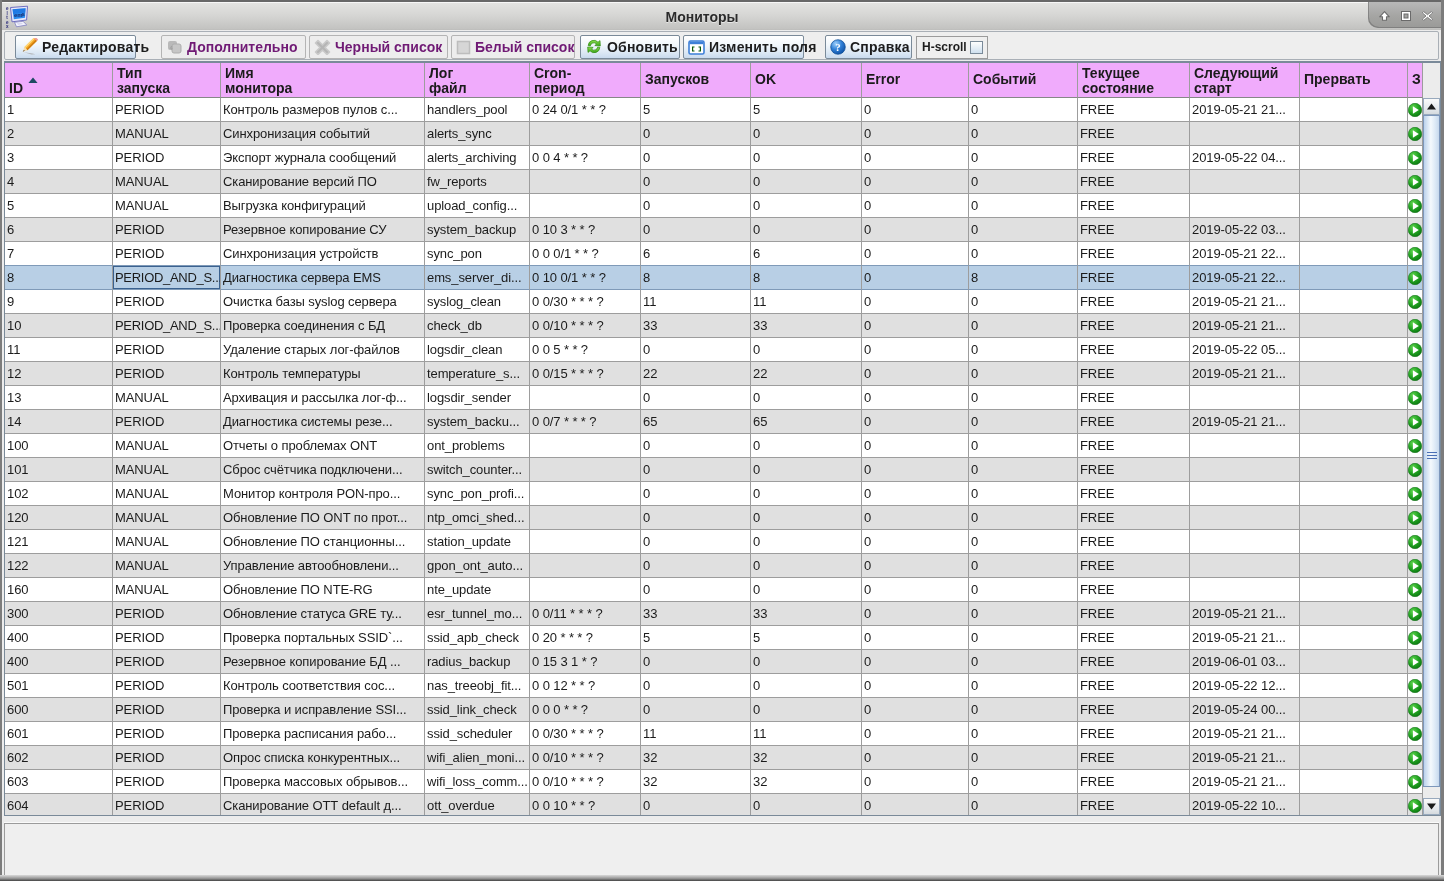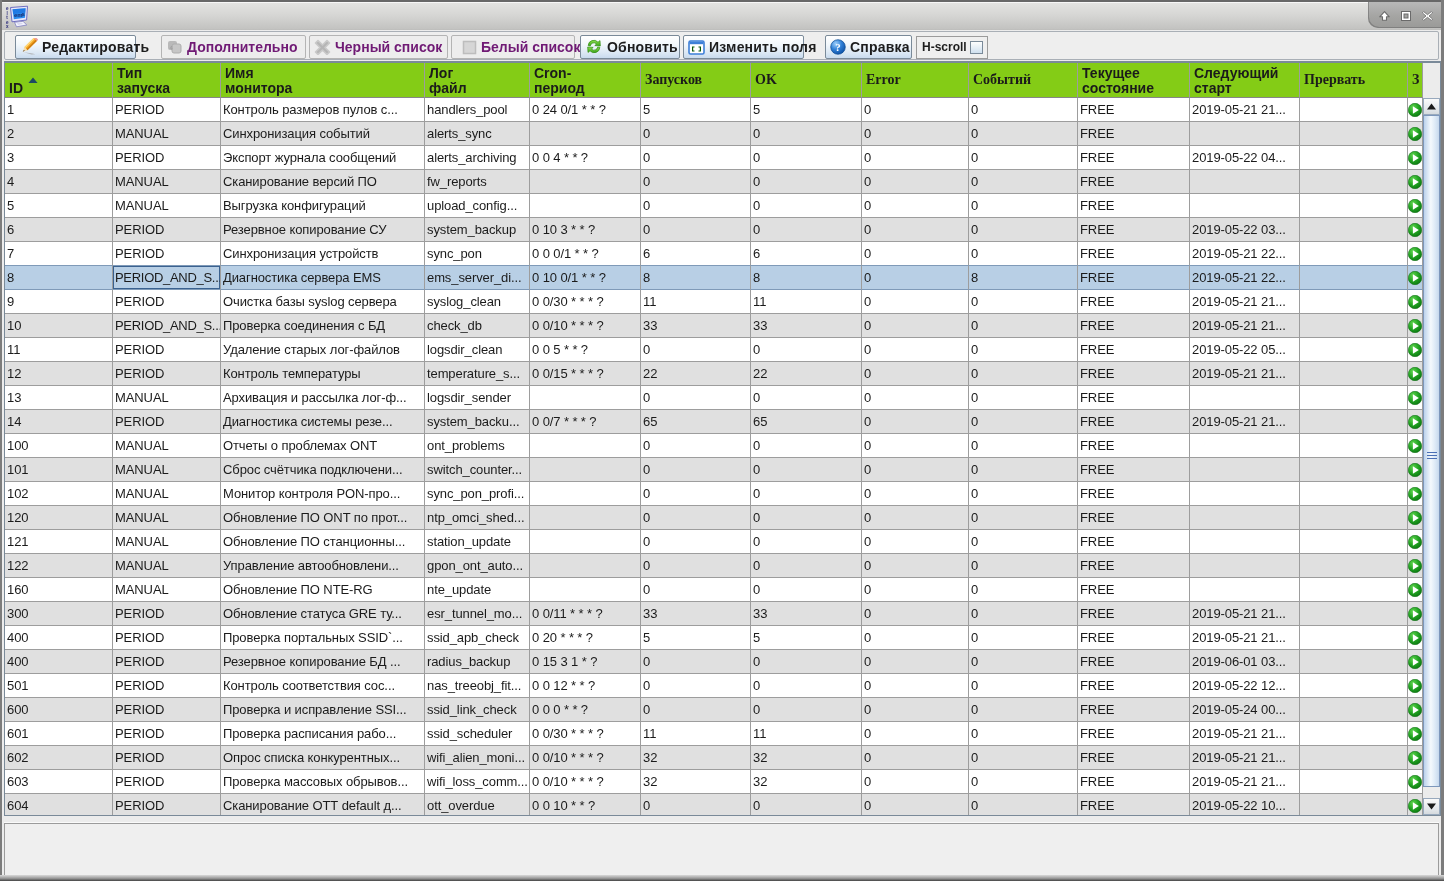--- a/index.html
+++ b/index.html
@@ -43,24 +43,24 @@
   border:1px solid #7a8a99; background:linear-gradient(#fdfefe,#cfe0ef); }
 
 
 .spane { position:absolute; left:4px; top:61px; width:1437px; height:755px;
   border:1px solid #7a8a99; border-top:2px solid #7a8a99; background:#ffffff; overflow:hidden; }
 .corner { position:absolute; right:0; top:0; width:17px; height:35px; background:#ececec; }
 
 
 table.t { position:absolute; left:0; top:0; border-collapse:separate; border-spacing:0;
   table-layout:fixed; width:1418px; font-size:13px; color:#1b1b1b; }
-table.t th { background:#84cc16; font-weight:bold; text-align:left; vertical-align:bottom;
+table.t th { background:#f0abfc; font-weight:bold; text-align:left; vertical-align:bottom;
   border-right:1px solid #9d9d9d; border-bottom:1px solid #878787; height:35px;
   padding:0 0 1px 4px; font-size:14px; color:#1b1b1b; line-height:15px; overflow:hidden; white-space:nowrap; }
-table.t th.h1 { padding-bottom:10px;font-family:Liberation Serif, serif; }
+table.t th.h1 { padding-bottom:10px; }
 table.t th.hz { padding-left:4px; }
 table.t th.hid { position:relative; }
 table.t .sortarr { position:absolute; left:23px; top:14px; }
 table.t td { height:24px; border-right:1px solid #9d9d9d; border-bottom:1px solid #9d9d9d;
   padding:0 0 0 2px; letter-spacing:-0.1px; white-space:nowrap; overflow:hidden; background:#ffffff; }
 tr.odd td { background:#e0e0e0; }
 tr.sel td { background:#b8cfe5; border-bottom-color:#7f9ab8; }
 tr.presel td { border-bottom-color:#7f9ab8; }
 tr.sel td.fc { box-shadow:inset 0 0 0 1px #3a618f; }
 table.t td.z { padding:0; }
@@ -101,20 +101,21 @@
           </g>
           <path d="M5.5 2.5 L22.5 1.2 L21.6 15 L7 16.8 Z" fill="#e8e8fb" stroke="#7070c0" stroke-width="1"></path>
           <path d="M7.5 4.3 L20.6 3.3 L20 12.8 L8.8 14.2 Z" fill="#2a8cf0"></path>
           <path d="M7.5 4.3 L20.6 3.3 L20.3 7.5 L8 8.9 Z" fill="#1668d8" opacity="0.5"></path>
           <text x="9" y="12" font-size="6" font-weight="bold" fill="#1a2a6a" font-family="Liberation Sans">em</text>
           <text x="16.6" y="11.2" font-size="6" font-weight="bold" fill="#1a2a6a" font-family="Liberation Sans">s</text>
           <path d="M9.5 17.3 L18 16.3 L21.8 20 L11.5 21.8 Z" fill="#f2f2fc" stroke="#8080c0" stroke-width="0.8"></path>
           <path d="M11.8 18.2 L16.5 17.7 L18 19.1 L13.2 19.9 Z" fill="#d8d8ee"></path>
         </svg>
       </div>
+    <div class="title">Мониторы</div>
     <div class="btntab"></div>
     <div class="wbtn" style="right:51px">
         <svg width="11" height="10" viewBox="0 0 11 10">
           <path d="M5.5 0.7 L10.3 5.8 L7.5 5.8 L7.5 9.3 L3.5 9.3 L3.5 5.8 L0.7 5.8 Z" fill="#ffffff" stroke="#6a6a6a" stroke-width="1.1" stroke-linejoin="round"></path>
         </svg>
       </div>
     <div class="wbtn" style="right:30px">
         <svg width="10" height="10" viewBox="0 0 10 10">
           <rect x="0.5" y="0.5" width="9" height="9" fill="#ffffff" stroke="#6a6a6a" stroke-width="1"></rect>
           <rect x="3" y="3" width="4" height="4" fill="#a3a3a1" stroke="#6a6a6a" stroke-width="1"></rect>
@@ -141,21 +142,21 @@
         </svg>Редактировать</div>
     <div class="tbtn-dis" style="left:156px; width:145px; padding-left:4px"><svg width="17" height="16" viewBox="0 0 17 16">
           <rect x="2" y="2" width="9" height="9" rx="2" fill="#b9b9b9"></rect>
           <rect x="6" y="5" width="9" height="9" rx="2" fill="#c6c6c6"></rect>
           <rect x="6" y="5" width="9" height="9" rx="2" fill="none" stroke="#adadad" stroke-width="1"></rect>
           <text x="3.5" y="10.5" font-size="6" font-weight="bold" fill="#a0a0a0" font-family="Liberation Sans">4</text>
         </svg>Дополнительно</div>
     <div class="tbtn-dis" style="left:304px; width:139px; padding-left:4px"><svg width="17" height="16" viewBox="0 0 17 16">
           <path d="M4 1.5 L8.5 6 L13 1.5 L15.5 4 L11 8.5 L15.5 13 L13 15.5 L8.5 11 L4 15.5 L1.5 13 L6 8.5 L1.5 4 Z" fill="#b5b5b5" stroke="#c9c9c9" stroke-width="1.6" stroke-linejoin="round"></path>
         </svg>Черный список</div>
-    <div class="tbtn-dis" style="left:446px; width:124px; padding-left:10px"><svg width="15" height="15" viewBox="0 0 15 15">
+    <div class="tbtn-dis" style="left:446px; width:124px; padding-left:4px"><svg width="15" height="15" viewBox="0 0 15 15">
           <rect x="1.5" y="1.5" width="12" height="12" fill="#d6d6d6" stroke="#bdbdbd" stroke-width="1.5"></rect>
         </svg>Белый список</div>
     <div class="tbtn" style="left:575px; width:100px; padding-left:4px"><svg width="18" height="17" viewBox="0 0 18 17">
           <defs>
             <linearGradient id="rg" x1="0" y1="0" x2="0" y2="1">
               <stop offset="0" stop-color="#8ee24e"></stop>
               <stop offset="1" stop-color="#3aa318"></stop>
             </linearGradient>
           </defs>
           <path d="M3.2 7.5 A5.6 5.6 0 0 1 13 4.2 L15 2.6 L15.3 8 L9.8 7.6 L11.5 6 A3.6 3.6 0 0 0 5.3 7.9 Z" fill="url(#rg)" stroke="#2f8a12" stroke-width="0.7"></path>

